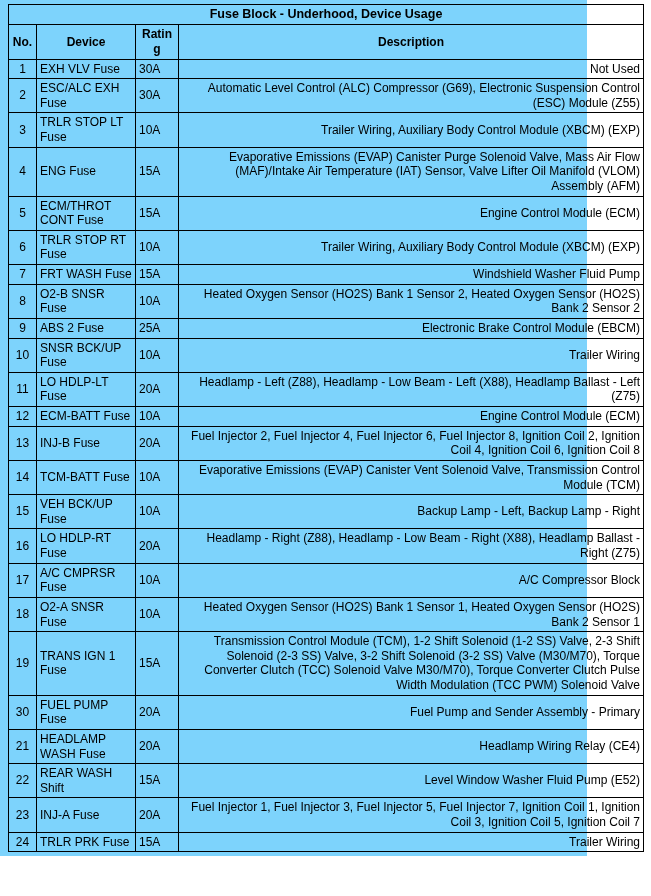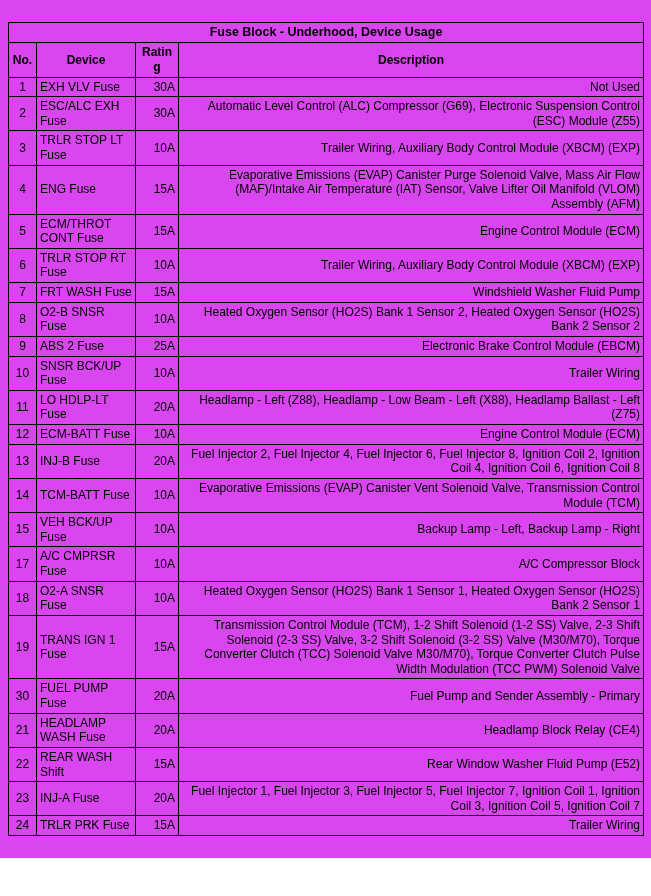--- a/index.html
+++ b/index.html
@@ -3,24 +3,24 @@
 <meta charset="utf-8">
 <style>
   html, body {
     margin: 0;
     padding: 0;
     background: #ffffff;
     font-family: "Liberation Sans", "DejaVu Sans", sans-serif;
     color: #000000;
   }
   .page {
-    width: 651px;
+    width: 587px;
     box-sizing: border-box;
-    padding: 22px 8px;
-    background: #d946ef;
+    padding: 4px 8px;
+    background: #7dd3fc;
   }
   table.fuse-table {
     border-collapse: collapse;
     width: 635px;
     table-layout: fixed;
     font-size: 12px;
     line-height: 1.22;
   }
   table.fuse-table th,
   table.fuse-table td {
@@ -39,21 +39,21 @@
     font-weight: bold;
     text-align: center;
     padding: 2px 2px;
   }
   col.col-no { width: 28px; }
   col.col-device { width: 99px; }
   col.col-rating { width: 43px; }
   col.col-desc { width: 465px; }
   td.cell-no { text-align: center; }
   td.cell-device { text-align: left; }
-  td.cell-rating { text-align: right; }
+  td.cell-rating { text-align: left; }
   td.cell-description { text-align: right; }
 </style>
 </head>
 <body>
 
 <div class="page">
   <table class="fuse-table">
     <colgroup>
       <col class="col-no">
       <col class="col-device">
@@ -156,20 +156,26 @@
     <td class="cell-rating">10A</td>
     <td class="cell-description">Evaporative Emissions (EVAP) Canister Vent Solenoid Valve, Transmission Control Module (TCM)</td>
   </tr>
         <tr>
     <td class="cell-no">15</td>
     <td class="cell-device">VEH BCK/UP Fuse</td>
     <td class="cell-rating">10A</td>
     <td class="cell-description">Backup Lamp - Left, Backup Lamp - Right</td>
   </tr>
         <tr>
+    <td class="cell-no">16</td>
+    <td class="cell-device">LO HDLP-RT Fuse</td>
+    <td class="cell-rating">20A</td>
+    <td class="cell-description">Headlamp - Right (Z88), Headlamp - Low Beam - Right (X88), Headlamp Ballast - Right (Z75)</td>
+  </tr>
+        <tr>
     <td class="cell-no">17</td>
     <td class="cell-device">A/C CMPRSR Fuse</td>
     <td class="cell-rating">10A</td>
     <td class="cell-description">A/C Compressor Block</td>
   </tr>
         <tr>
     <td class="cell-no">18</td>
     <td class="cell-device">O2-A SNSR Fuse</td>
     <td class="cell-rating">10A</td>
     <td class="cell-description">Heated Oxygen Sensor (HO2S) Bank 1 Sensor 1, Heated Oxygen Sensor (HO2S) Bank 2 Sensor 1</td>
@@ -183,27 +189,27 @@
         <tr>
     <td class="cell-no">30</td>
     <td class="cell-device">FUEL PUMP Fuse</td>
     <td class="cell-rating">20A</td>
     <td class="cell-description">Fuel Pump and Sender Assembly - Primary</td>
   </tr>
         <tr>
     <td class="cell-no">21</td>
     <td class="cell-device">HEADLAMP WASH Fuse</td>
     <td class="cell-rating">20A</td>
-    <td class="cell-description">Headlamp Block Relay (CE4)</td>
+    <td class="cell-description">Headlamp Wiring Relay (CE4)</td>
   </tr>
         <tr>
     <td class="cell-no">22</td>
     <td class="cell-device">REAR WASH Shift</td>
     <td class="cell-rating">15A</td>
-    <td class="cell-description">Rear Window Washer Fluid Pump (E52)</td>
+    <td class="cell-description">Level Window Washer Fluid Pump (E52)</td>
   </tr>
         <tr>
     <td class="cell-no">23</td>
     <td class="cell-device">INJ-A Fuse</td>
     <td class="cell-rating">20A</td>
     <td class="cell-description">Fuel Injector 1, Fuel Injector 3, Fuel Injector 5, Fuel Injector 7, Ignition Coil 1, Ignition Coil 3, Ignition Coil 5, Ignition Coil 7</td>
   </tr>
         <tr>
     <td class="cell-no">24</td>
     <td class="cell-device">TRLR PRK Fuse</td>

